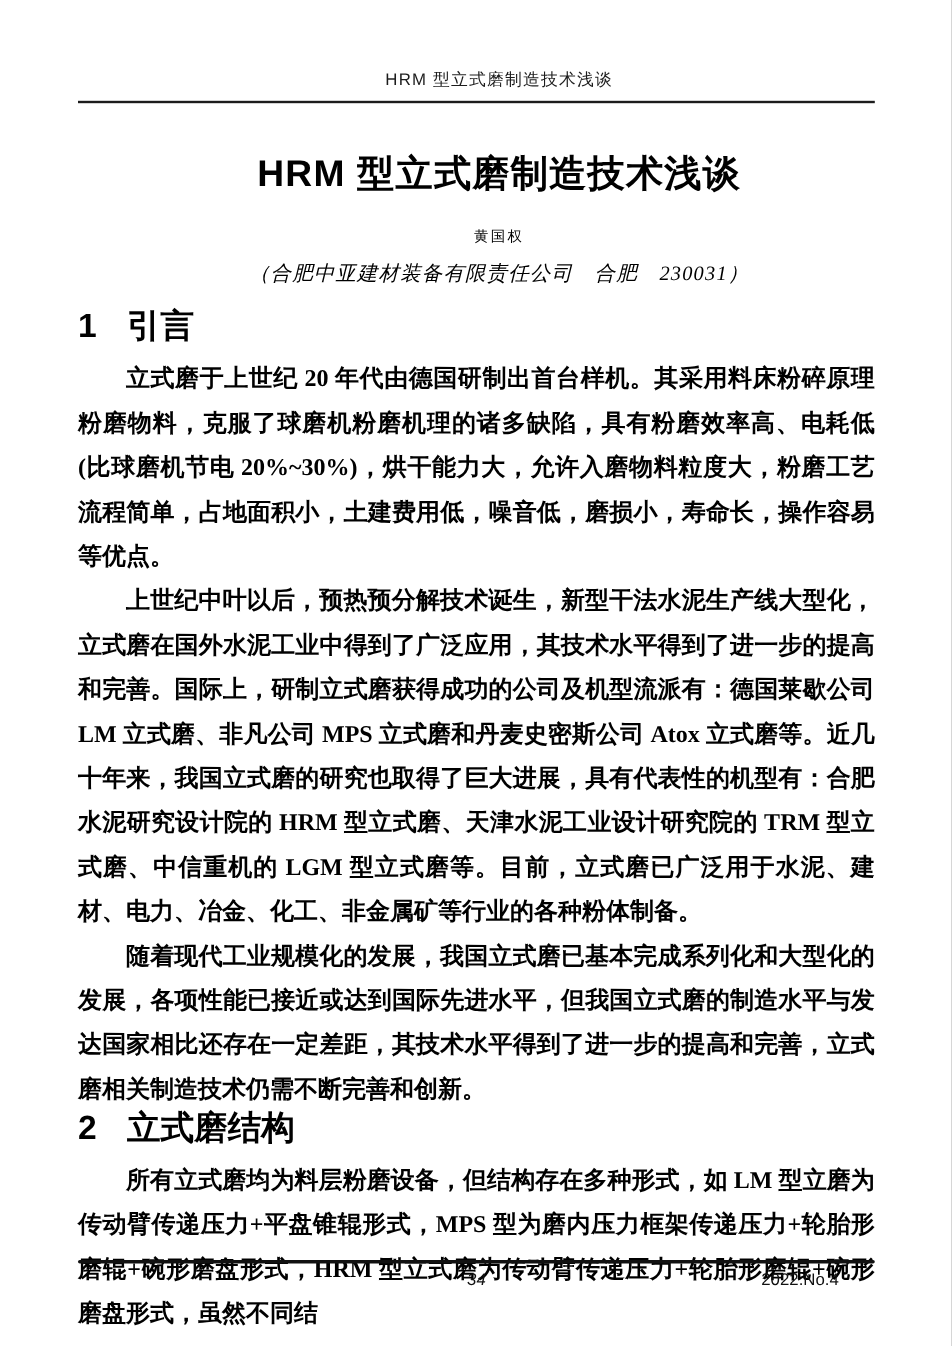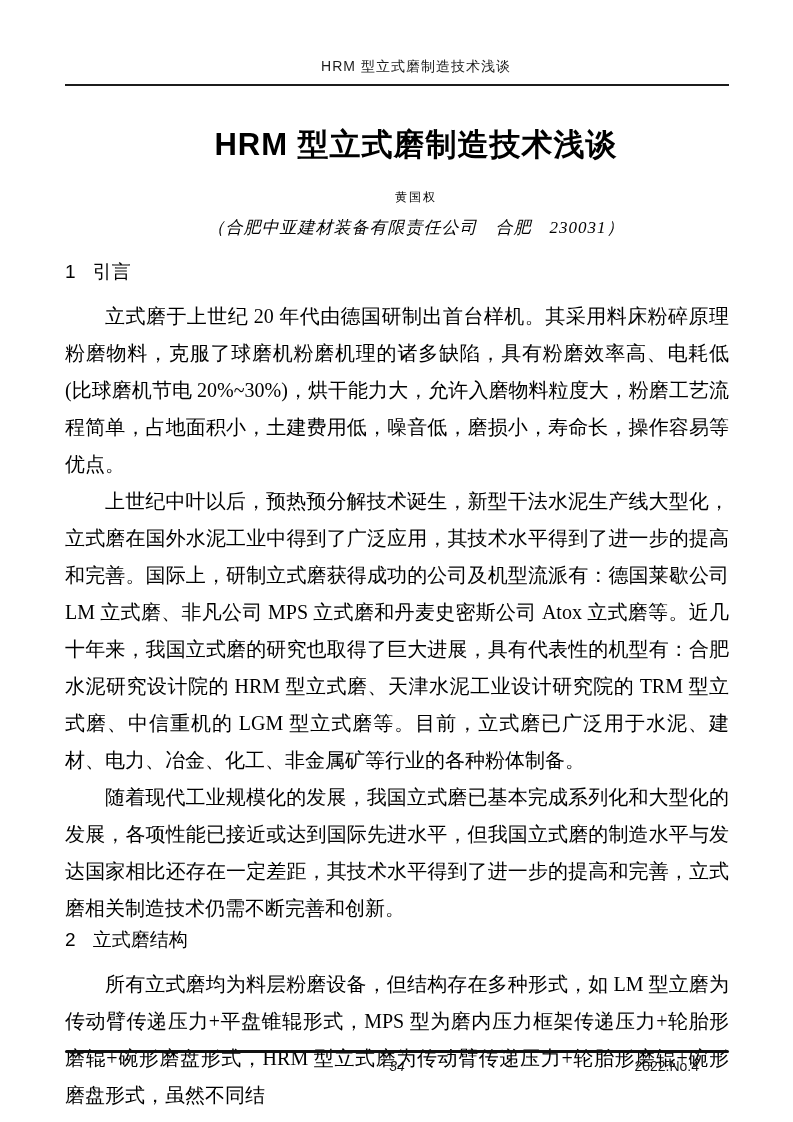--- a/index.html
+++ b/index.html
@@ -83,34 +83,35 @@
     left: 65px;
     width: 664px;
     font-size: 20px;
     line-height: 37px;
     text-align: justify;
     color: #000;
   }
   .section-heading {
     margin: 0 0 13px 0;
     font-family: "Liberation Sans", sans-serif;
-    font-weight: normal;
-    font-size: 19px;
+    font-weight: bold;
+    font-size: 28px;
     line-height: 26px;
     color: #000;
   }
   .section + .section .section-heading {
   }
   .sec-num {
     display: inline-block;
     margin-right: 0.9em;
   }
   .body p {
     margin: 0;
     text-indent: 2em;
+    font-weight: bold;
   }
 
   
   .footer-rule {
     position: absolute;
     top: 1050px;
     left: 65px;
     width: 664px;
     height: 2.5px;
     background: #111;

